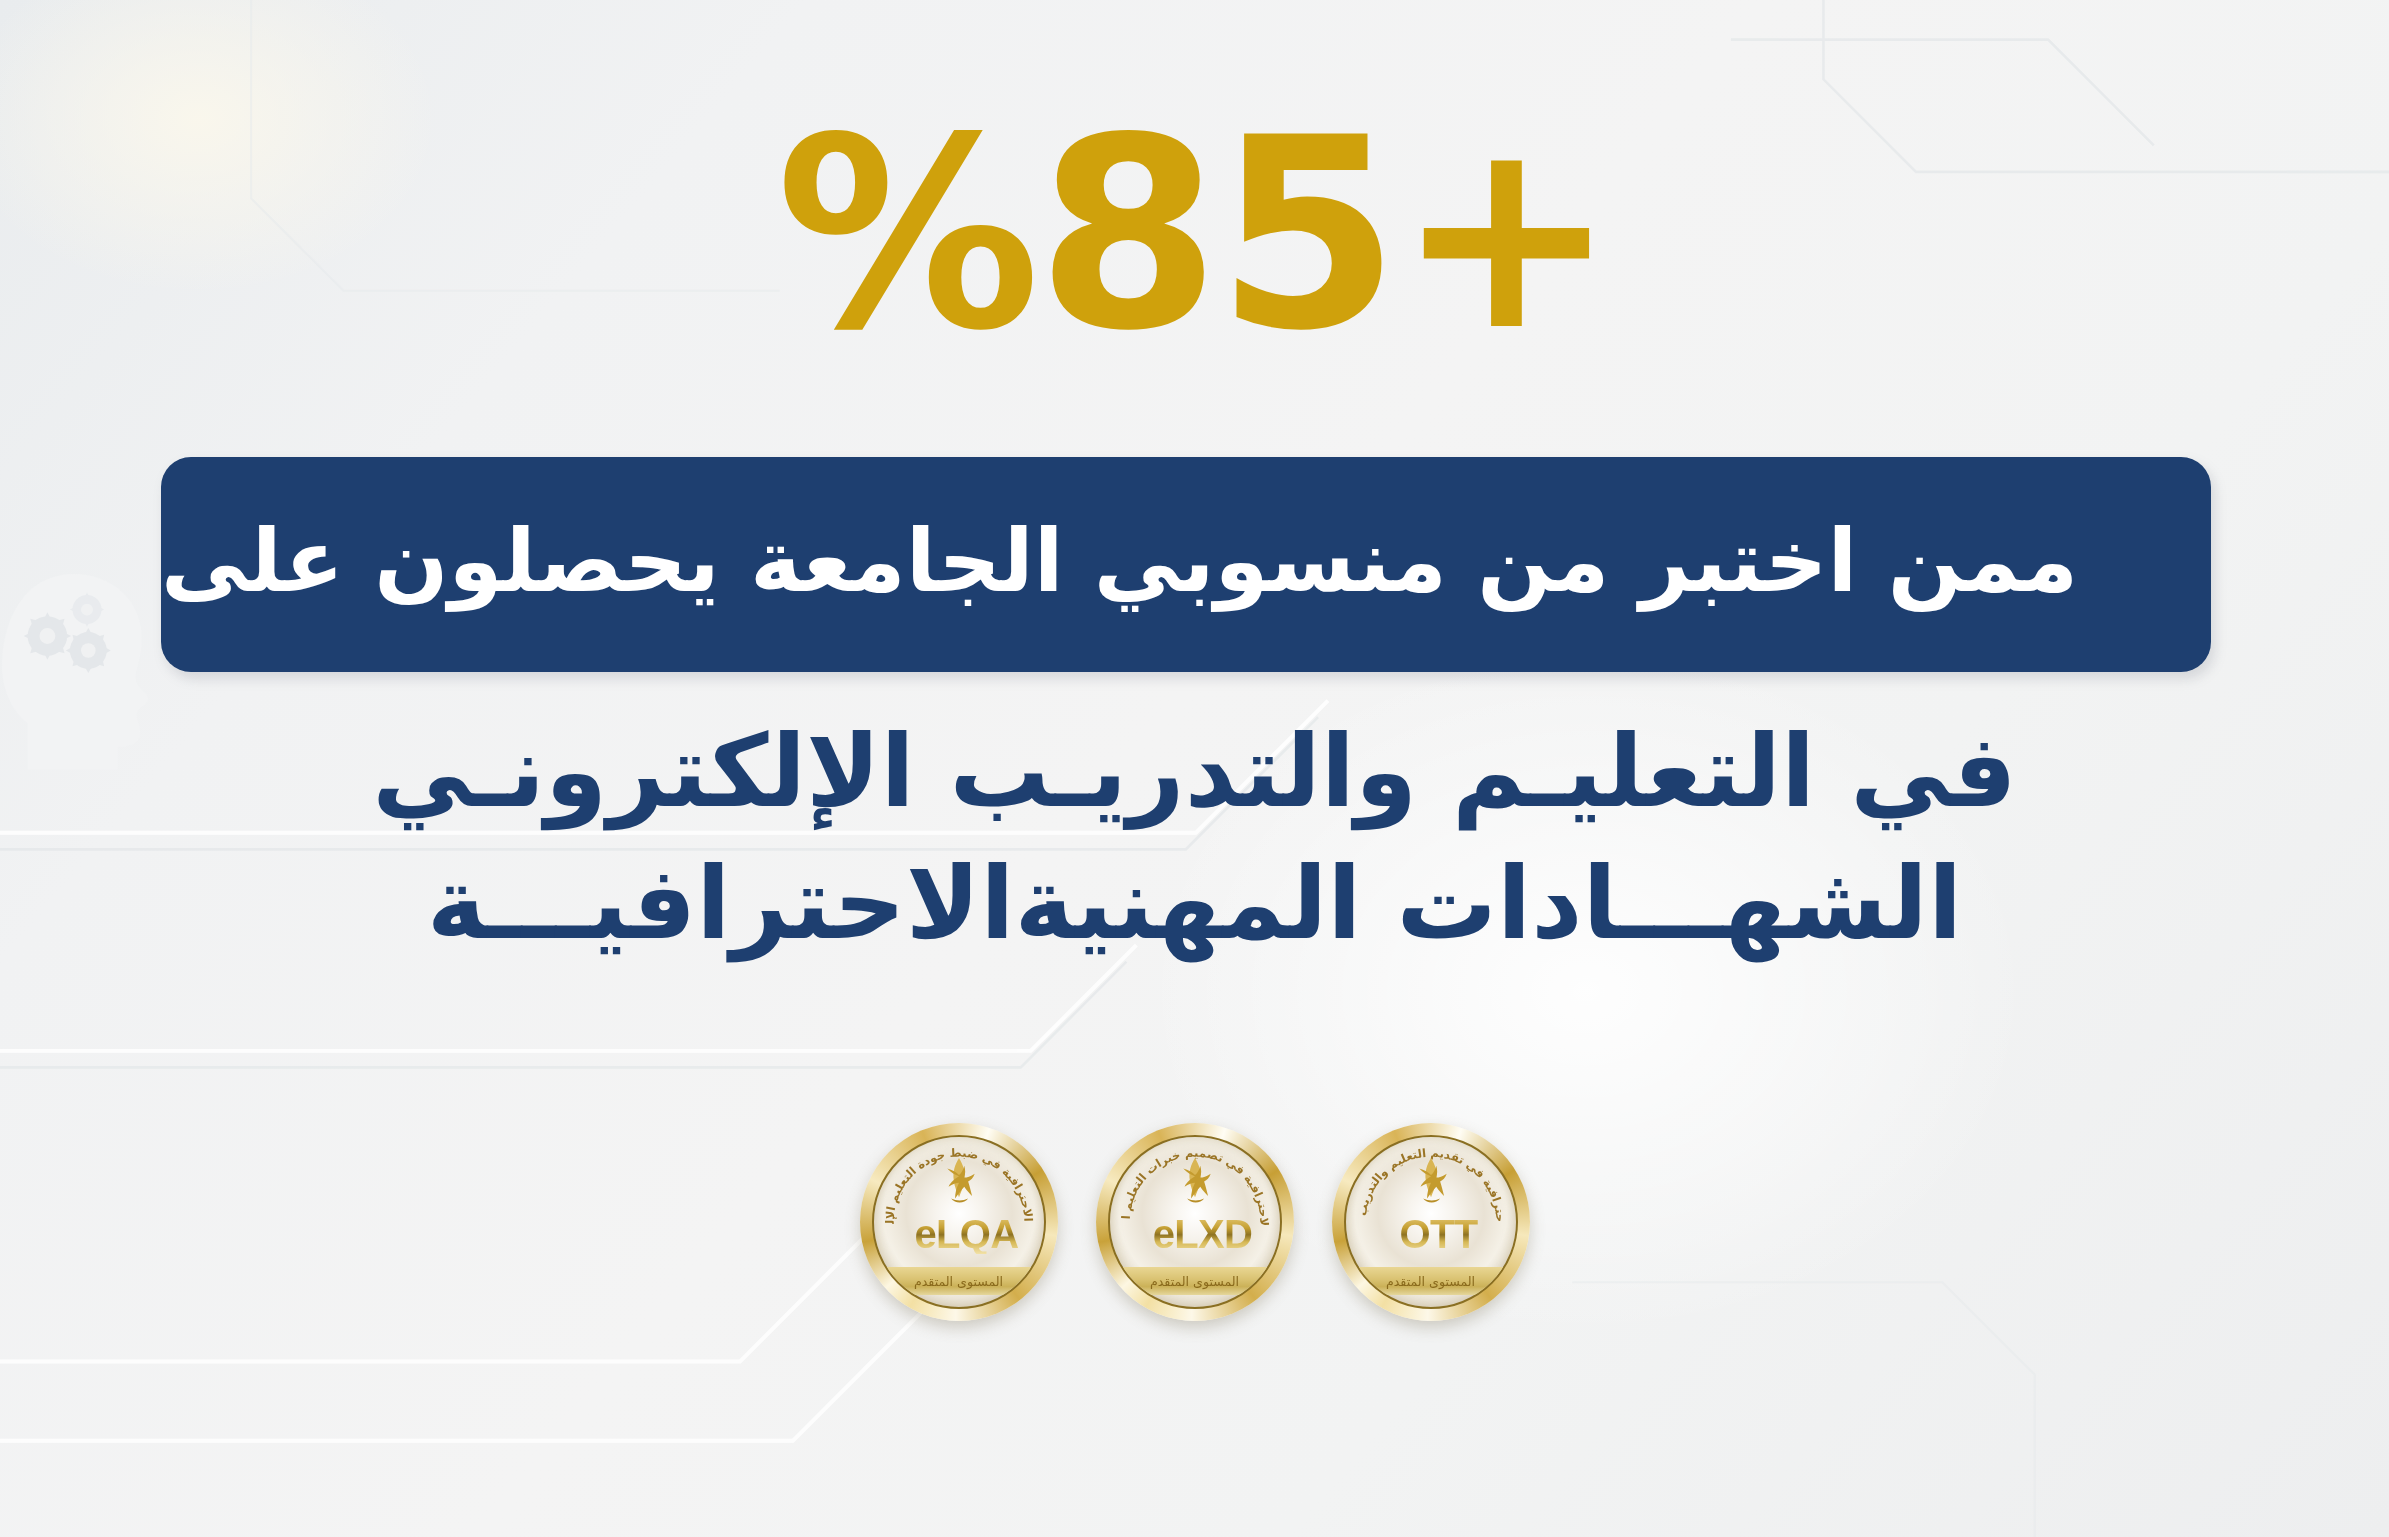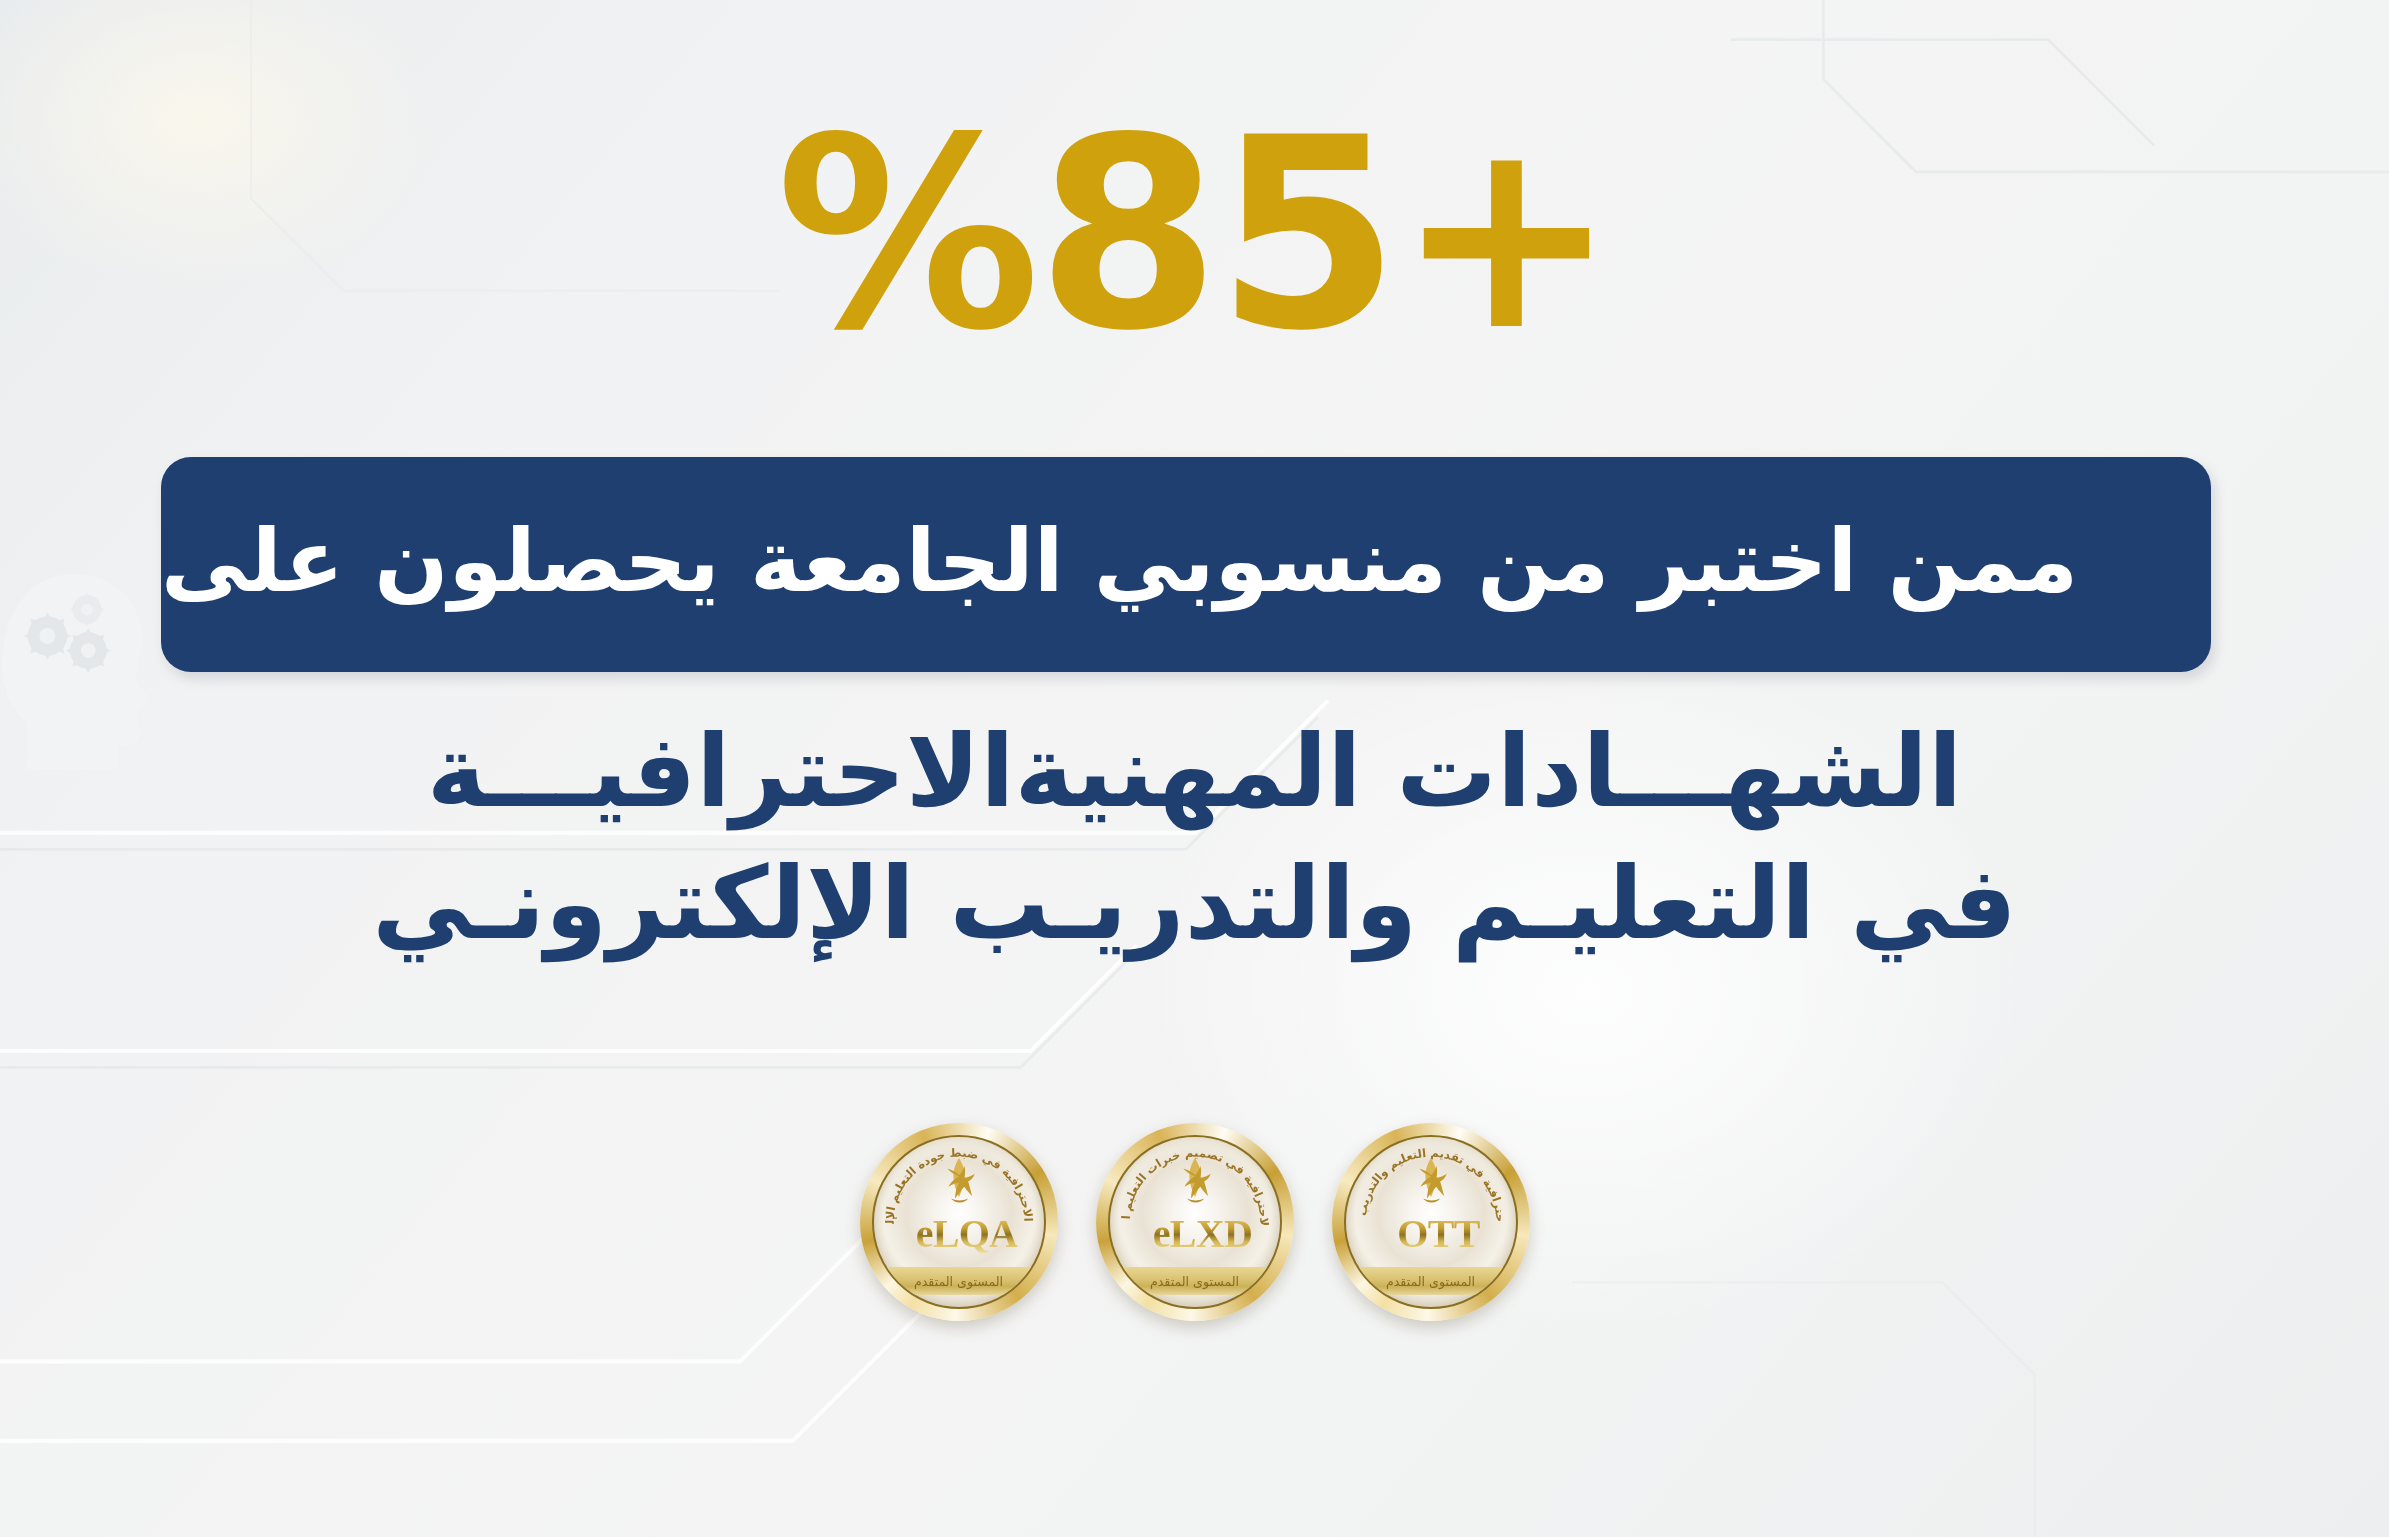--- a/index.html
+++ b/index.html
@@ -168,21 +168,21 @@
     text-align: center;
     font-size: 40px;
     font-weight: 700;
     letter-spacing: -0.7px;
     line-height: 1;
     color: #c6a53f;
     background: linear-gradient(180deg, #e9cf7d 0%, #c59f32 35%, #8e7222 52%, #d6b855 70%, #f2e2a8 100%);
     -webkit-background-clip: text;
     background-clip: text;
     -webkit-text-fill-color: transparent;
-    font-family: Liberation Serif, serif;
+    font-family: Liberation Sans, sans-serif;
     margin-left: 16px;
   }
 
   .medal-band {
     position: absolute;
     left: 0;
     right: 0;
     top: 130px;
     height: 28px;
     background: linear-gradient(180deg, #e9d693 0%, #d9c271 45%, #cbb158 70%, #e5d79c 100%);
@@ -246,22 +246,22 @@
     </svg>
   </div>
 
   <div class="headline">%85+</div>
 
   <div class="banner">
     <div class="banner-text">ممن اختبر من منسوبي الجامعة يحصلون على</div>
   </div>
 
   <div class="main-heading">
+    <span class="line">في التعليـم والتدريـب الإلكترونـي</span>
     <span class="line">الشهـــادات المهنيةالاحترافيـــة</span>
-    <span class="line">في التعليـم والتدريـب الإلكترونـي</span>
   </div>
 
   <div class="medals">
 
     <div class="medal">
       <div class="medal-inner">
         <div class="medal-ring-text">
           <svg viewBox="0 0 258 258" aria-hidden="true">
             <defs>
                 <path id="arc0" d="M 30,129 A 99,99 0 0 1 228,129"></path>

